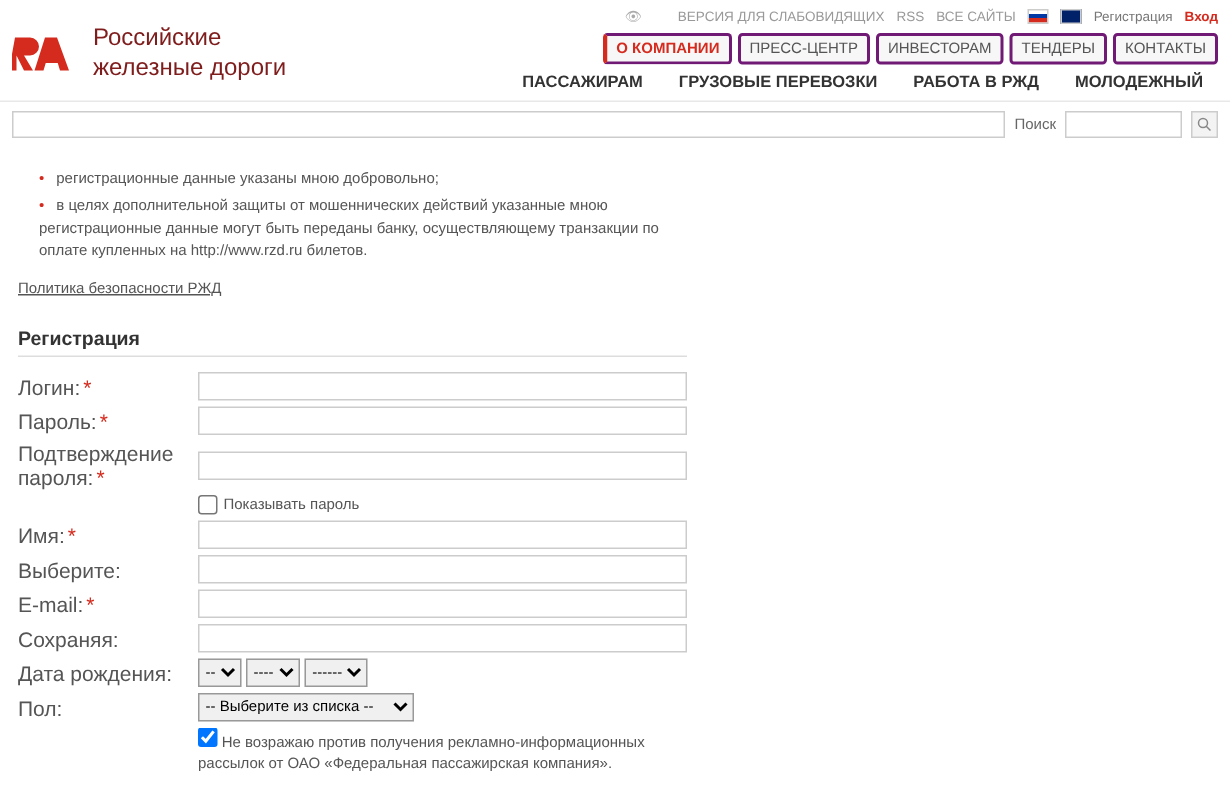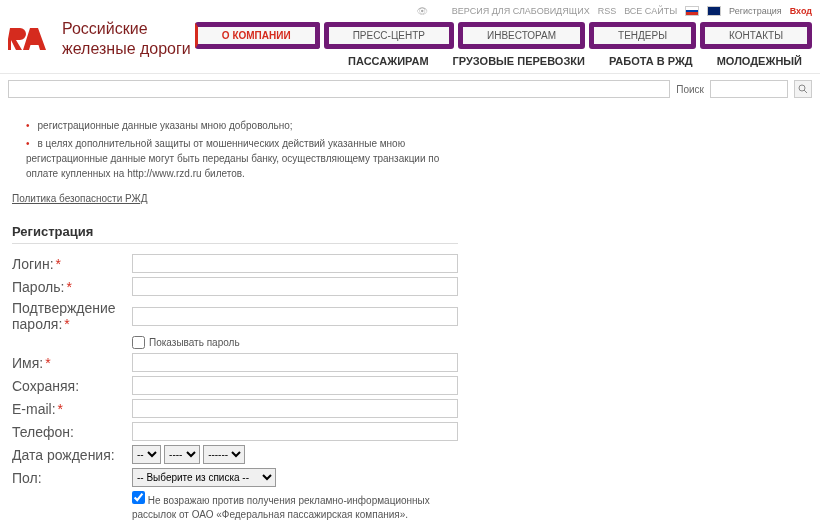--- a/index.html
+++ b/index.html
@@ -11,21 +11,21 @@
 .top-right { margin-left: auto; text-align: right; }
 .top-line { display: flex; align-items: center; justify-content: flex-end; gap: 8px; font-size: 9px; color: #aaa; padding: 2px 0 4px; }
 .top-line a { color: #999; text-decoration: none; font-size: 9px; }
 .accessibility { font-size: 9px; color: #999; margin-left: 16px; }
 .flag { display: inline-block; width: 14px; height: 10px; border: 1px solid #ccc; }
 .flag-ru { background: linear-gradient(#fff 33%, #0039a6 33% 66%, #d52b1e 66%); }
 .flag-en { background: #012169; position: relative; }
 .reg-link { color: #777 !important; }
 .login-link { color: #d52b1e !important; font-weight: bold; }
 .nav-row { display: flex; justify-content: flex-end; gap: 4px; margin: 2px 0; }
-.nav-btn { border: 5px solid #701a75; border-radius: 3px; padding: 3px 24px; font-size: 10px; color: #555; background: #f7f7f7; cursor: pointer; }
+.nav-btn { border: 2px solid #701a75; border-radius: 3px; padding: 3px 6px; font-size: 10px; color: #555; background: #f7f7f7; cursor: pointer; }
 .nav-btn.active { border-left: 3px solid #d52b1e; color: #d52b1e; font-weight: bold; }
 .nav-row2 .nav-btn2 { border: none; background: none; font-size: 11px; font-weight: bold; color: #333; padding: 4px 10px; cursor: pointer; }
 .search-row { display: flex; align-items: center; gap: 6px; padding: 6px 8px; border-top: 1px solid #e8e8e8; }
 .search-main { flex: 1; border: 1px solid #ccc; height: 18px; }
 .search-label { font-size: 10px; color: #666; text-align: center; }
 .search-input { width: 78px; border: 1px solid #ccc; height: 18px; }
 .search-btn { width: 18px; height: 18px; border: 1px solid #ccc; background: #f3f3f3; cursor: pointer; }
 .content { padding: 8px 12px; width: 470px; }
 .consent-text { font-size: 10px; color: #555; line-height: 1.5; }
 .consent-text ul { list-style: none; padding-left: 14px; margin: 6px 0; }
@@ -121,29 +121,29 @@
     <label>
       <input type="checkbox" style="">
       <span>Показывать пароль</span>
     </label>
   </div>
   <div class="form-row">
     <div class="form-label"><span>Имя:</span><span class="req">*</span></div>
     <input class="form-input" style="">
   </div>
   <div class="form-row">
-    <div class="form-label"><span>Сохраняя:</span></div>
+    <div class="form-label"><span>Выберите:</span></div>
     <input class="form-input" style="">
   </div>
   <div class="form-row">
     <div class="form-label"><span>E-mail:</span><span class="req">*</span></div>
     <input class="form-input" style="">
   </div>
   <div class="form-row">
-    <div class="form-label"><span>Телефон:</span></div>
+    <div class="form-label"><span>Сохраняя:</span></div>
     <input class="form-input" style="">
   </div>
   <div class="form-row date-row">
     <div class="form-label"><span>Дата рождения:</span></div>
     <select><option>--</option></select>&nbsp;
     <select><option>----</option></select>&nbsp;
     <select><option>------</option></select>
   </div>
   <div class="form-row date-row">
     <div class="form-label"><span>Пол:</span></div>

